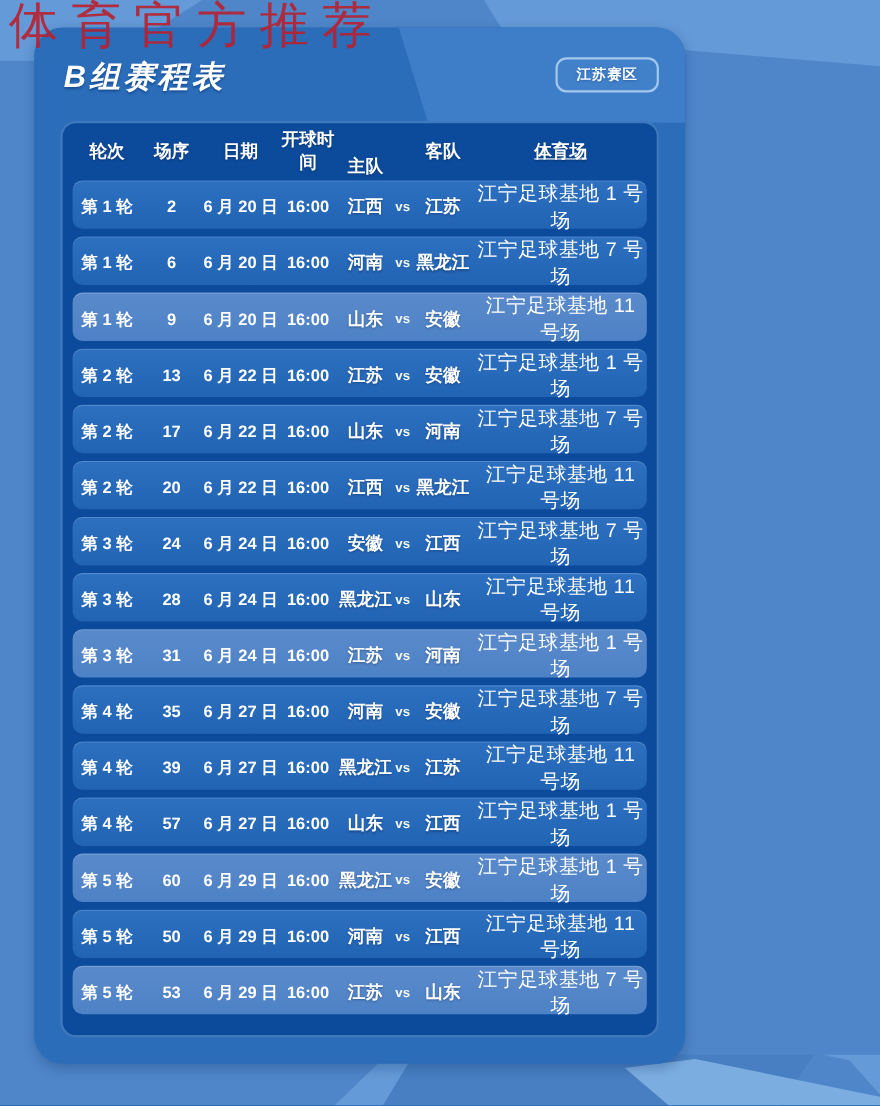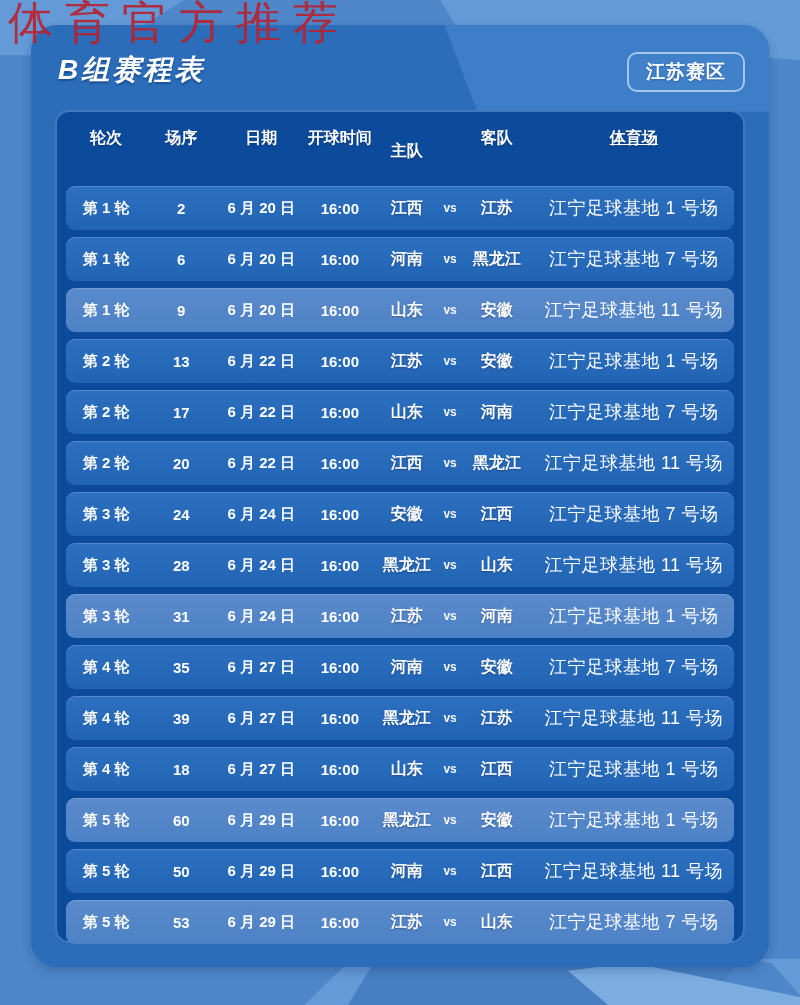--- a/index.html
+++ b/index.html
@@ -31,21 +31,21 @@
   }
   .shape{position:absolute;inset:0;pointer-events:none;}
   .shape-tl{background:var(--bg-light);clip-path:polygon(0 0,23% 0,12% 5.5%,0 5.5%);}
   .shape-tr{background:var(--bg-light);clip-path:polygon(55% 0,100% 0,100% 6%,57.5% 3.2%);}
   .shape-bc{background:var(--bg-dark);clip-path:polygon(47% 95.4%,92.5% 95.4%,88.5% 100%,43.5% 100%);}
   .shape-bm{background:var(--bg-light);clip-path:polygon(44% 95.4%,47% 95.4%,43.5% 100%,38% 100%);}
   .shape-br{background:var(--bg-lighter);clip-path:polygon(71% 96.6%,79% 95.8%,100% 99.2%,100% 100%,76% 100%);}
   .shape-r{background:var(--bg-light);clip-path:polygon(93.5% 95.4%,100% 95.4%,100% 99%,96.5% 95.9%);}
 
   .card{
-    position:absolute;left:31px;top:25px;width:738px;height:942px;
+    position:absolute;left:31px;top:25px;width:592px;height:942px;
     background:var(--card-frame);
     border-radius:26px;
     box-shadow:0 4px 10px rgba(10,40,90,.25);
   }
   .card-highlight{
     position:absolute;inset:0;border-radius:26px;
     background:var(--card-frame-light);
     clip-path:polygon(56% 0,100% 0,100% 9.2%,60.5% 9.2%);
     pointer-events:none;
   }
@@ -55,21 +55,21 @@
     letter-spacing:3px;
     text-shadow:0 2px 2px rgba(0,40,100,.45);
     white-space:nowrap;
   }
   .badge{
     position:absolute;right:24px;top:27px;
     padding:5px 17px;
     background:var(--badge-bg);
     border:2px solid var(--badge-border);
     border-radius:10px;
-    font-size:19px;font-weight:bold;letter-spacing:1px;
+    font-size:13px;font-weight:bold;letter-spacing:1px;
     text-shadow:0 1px 2px rgba(0,40,100,.35);
   }
   .panel{
     position:absolute;left:24px;right:24px;top:85px;bottom:24px;
     background:var(--panel);
     border:2px solid rgba(125,175,230,.45);
     border-radius:14px;
     padding:0 9px;
   }
   .grid-row{
@@ -79,21 +79,21 @@
     text-align:center;
   }
   .thead{
     height:52px;
     font-size:16px;font-weight:bold;
     text-shadow:0 1px 2px rgba(0,20,60,.4);
   }
   .th-home{grid-column:5;margin-top:26px;}
   .th-away{grid-column:7;}
   .th-stadium{grid-column:8;text-decoration:underline;}
-  .rows{display:flex;flex-direction:column;gap:7px;margin-top:22px;}
+  .rows{display:flex;flex-direction:column;gap:7px;}
   .row{
     height:44px;
     background:linear-gradient(180deg,var(--row-top),var(--row));
     border-radius:9px;
     box-shadow:inset 0 1px 0 rgba(255,255,255,.18);
   }
   .row.light{
     background:linear-gradient(180deg,var(--row-light-top),var(--row-light));
   }
   .c-round,.c-no,.c-date,.c-time{font-size:15px;font-weight:bold;}
@@ -253,21 +253,21 @@
     <span class="c-date">6 月 27 日</span>
     <span class="c-time">16:00</span>
     <span class="c-home">黑龙江</span>
     <span class="c-vs">vs</span>
     <span class="c-away">江苏</span>
     <span class="c-stadium">江宁足球基地 11 号场</span>
   </div>
 
   <div class="grid-row row">
     <span class="c-round">第 4 轮</span>
-    <span class="c-no">18</span>
+    <span class="c-no">57</span>
     <span class="c-date">6 月 27 日</span>
     <span class="c-time">16:00</span>
     <span class="c-home">山东</span>
     <span class="c-vs">vs</span>
     <span class="c-away">江西</span>
     <span class="c-stadium">江宁足球基地 1 号场</span>
   </div>
 
   <div class="grid-row row light">
     <span class="c-round">第 5 轮</span>

